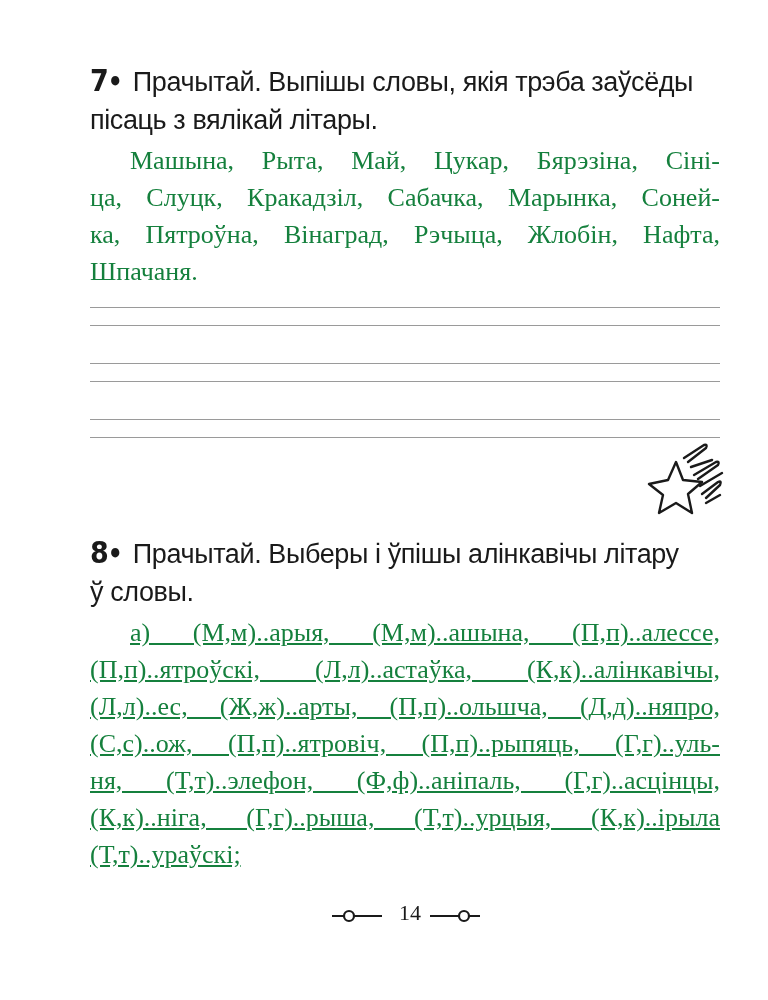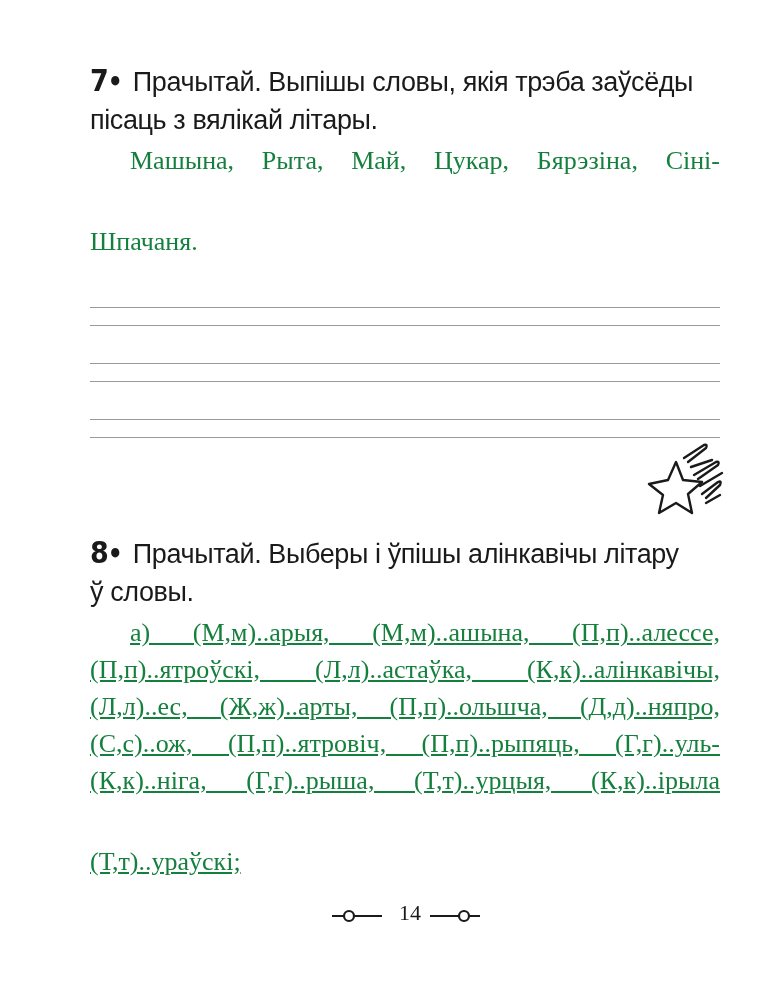--- a/index.html
+++ b/index.html
@@ -16,21 +16,21 @@
       font-size: 30px; letter-spacing: -1px; margin-right: 4px;
     }
     .task-num .dot { font-size: 26px; }
     .serif-block {
       position: absolute; left: 90px; width: 630px;
       font-family: "Liberation Serif", "DejaVu Serif", serif;
       font-size: 26px; line-height: 37px; color: #15803d;
       text-align: justify;
     }
     .serif-line { display: block; white-space: nowrap; text-align-last: justify; text-align: justify; }
-    .serif-line.last { text-align-last: left; margin-top: 44px; }
+    .serif-line.last { text-align-last: left; }
     .serif-line.indent { padding-left: 40px; }
     .ruled-line { position: absolute; left: 90px; width: 630px; height: 0; border-top: 1.5px solid #9a9a9a; }
     .star-icon { position: absolute; left: 636px; top: 442px; width: 90px; height: 80px; }
     .footer { position: absolute; left: 330px; top: 898px; width: 150px; height: 36px; }
     .page-number {
       position: absolute; left: 60px; top: 2px; width: 40px; text-align: center;
       font-family: Liberation Serif, serif; font-size: 22px; color: #1a1a1a;
     }
   </style>
 </head>
@@ -41,20 +41,22 @@
   <div class="task-head" style="top:62px;">
     <div>
       <span class="task-num"><span>7</span><span class="dot">•</span></span>
       <span>Прачытай. Выпішы словы, якія трэба заўсёды</span>
     </div>
     <div>пісаць з вялікай літары.</div>
   </div>
 
   <div class="serif-block" style="top:142px;">
     <span class="serif-line indent">Машына, Рыта, Май, Цукар, Бярэзіна, Сіні-</span>
+    <span class="serif-line">ца, Слуцк, Кракадзіл, Сабачка, Марынка, Соней-</span>
+    <span class="serif-line">ка, Пятроўна, Вінаград, Рэчыца, Жлобін, Нафта,</span>
     <span class="serif-line last">Шпачаня.</span>
   </div>
 
   <div>
     <div class="ruled-line" style="top:307px;"></div>
     <div class="ruled-line" style="top:325px;"></div>
     <div class="ruled-line" style="top:363px;"></div>
     <div class="ruled-line" style="top:381px;"></div>
     <div class="ruled-line" style="top:419px;"></div>
     <div class="ruled-line" style="top:437px;"></div>
@@ -78,20 +80,21 @@
       <span>Прачытай. Выберы і ўпішы алінкавічы літару</span>
     </div>
     <div>ў словы.</div>
   </div>
 
   <div class="serif-block" style="top:614px;text-decoration:underline;">
     <span class="serif-line indent">а) (М,м)..арыя, (М,м)..ашына, (П,п)..алессе,</span>
     <span class="serif-line">(П,п)..ятроўскі, (Л,л)..астаўка, (К,к)..алінкавічы,</span>
     <span class="serif-line">(Л,л)..ес, (Ж,ж)..арты, (П,п)..ольшча, (Д,д)..няпро,</span>
     <span class="serif-line">(С,с)..ож, (П,п)..ятровіч, (П,п)..рыпяць, (Г,г)..уль-</span>
+    <span class="serif-line">ня, (Т,т)..элефон, (Ф,ф)..аніпаль, (Г,г)..асцінцы,</span>
     <span class="serif-line">(К,к)..ніга, (Г,г)..рыша, (Т,т)..урцыя, (К,к)..ірыла</span>
     <span class="serif-line last">(Т,т)..ураўскі;</span>
   </div>
 
   <div class="footer">
     <svg style="position:absolute;left:0;top:8px;" width="55" height="20" viewBox="0 0 55 20">
       <line x1="2" y1="10" x2="52" y2="10" stroke="#1a1a1a" stroke-width="2"></line>
       <circle cx="19" cy="10" r="5" fill="#fff" stroke="#1a1a1a" stroke-width="2.2"></circle>
     </svg>
     <span class="page-number">14</span>

